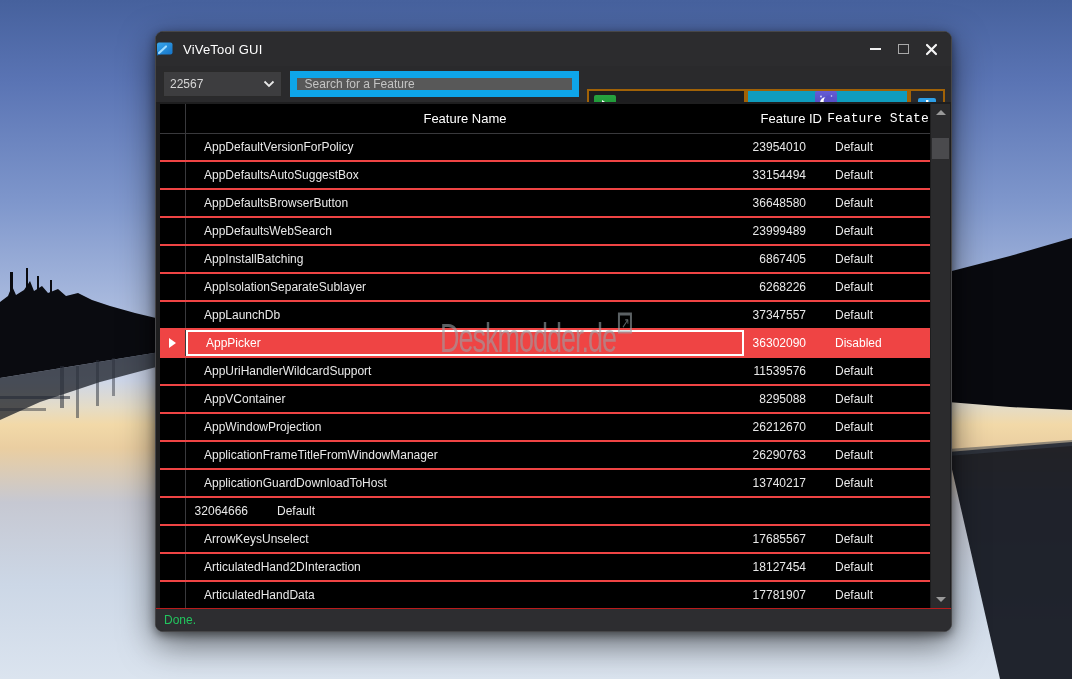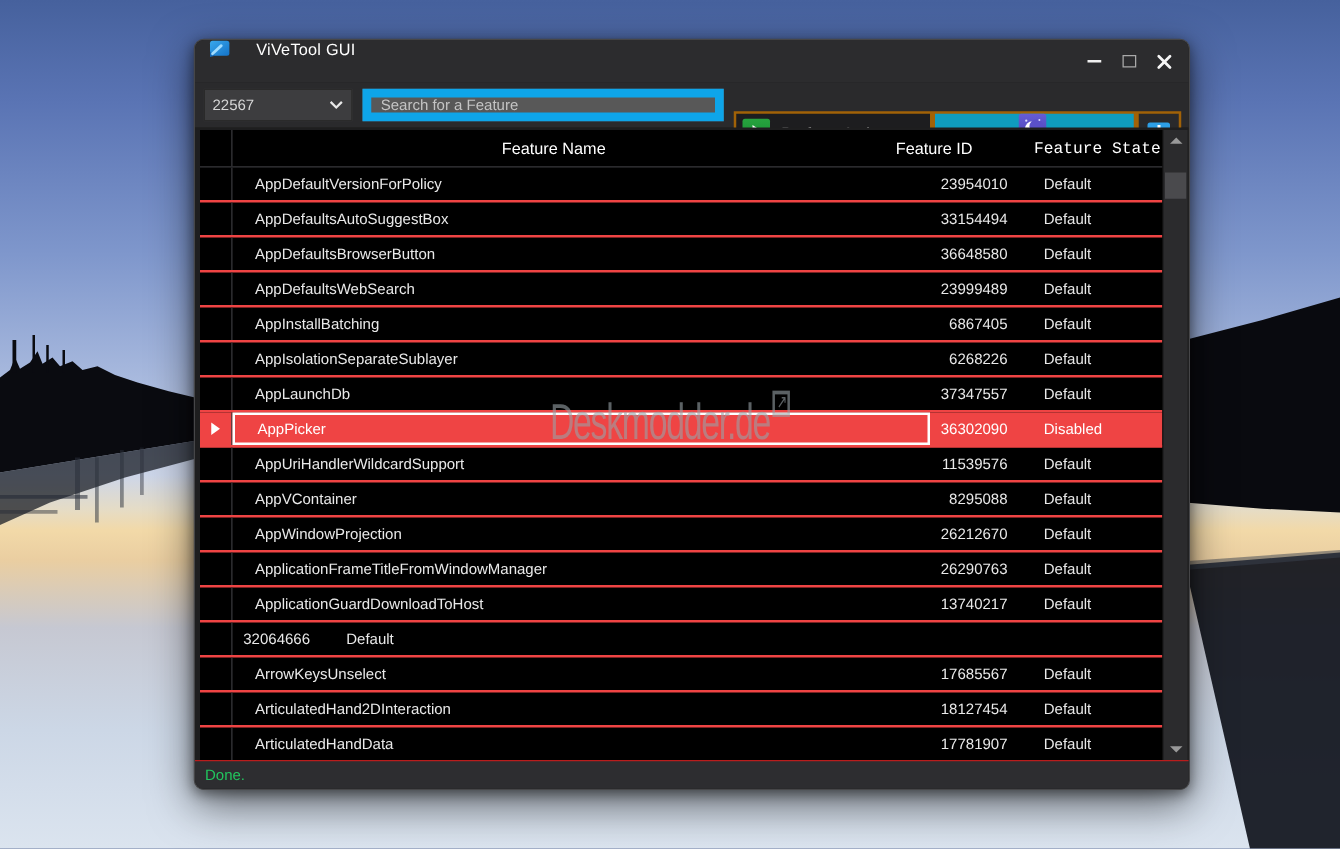--- a/index.html
+++ b/index.html
@@ -7,21 +7,21 @@
   .desktop { position:relative; width:1072px; height:679px; background:#46619d; }
   .desktop > svg.bg { position:absolute; inset:0; }
 
   
   .window {
     position:absolute; left:155px; top:31px; width:797px; height:601px;
     background:#1e1e1f; border:1px solid #464648; border-radius:8px;
     box-shadow:0 12px 34px rgba(0,0,0,.55), 0 3px 10px rgba(0,0,0,.45);
     display:flex; flex-direction:column; overflow:hidden; z-index:1;
   }
-  .titlebar { height:34px; background:#2c2c2e; display:flex; align-items:flex-start; padding-left:11px; flex:0 0 auto;gap:11px; }
+  .titlebar { height:34px; background:#2c2c2e; display:flex; align-items:center; flex:0 0 auto; }
   .titlebar .app-icon { width:17px; height:14px; margin-right:10px; flex:0 0 auto; }
   .title-text { color:#ffffff; font-size:13px; letter-spacing:.2px; }
   .win-btns { margin-left:auto; display:flex; align-items:center; height:100%; padding-right:6px; }
   .win-btn { width:28px; height:28px; display:flex; align-items:center; justify-content:center; cursor:default; }
   .glyph-min { width:11px; height:2px; background:#f0f0f0; }
   .glyph-max { width:11px; height:10px; border:1.5px solid #a9a9a9; }
 
   
   .toolbar { height:36px; background:#2a2a2c; display:flex; align-items:center; padding:0 6px 0 7px; flex:0 0 auto; gap:8px; }
   .combo {
@@ -39,21 +39,21 @@
   .play-tri { width:0; height:0; border-left:9px solid #ffffff; border-top:6px solid transparent; border-bottom:6px solid transparent; margin-left:2px; }
   .btn-theme { width:159px; color:#ffffff; font-size:13px; padding:0 8px 0 5px;flex-direction:column; }
   .btn-theme .lbl { flex:1; text-align:center; }
   .btn-info { width:32px; justify-content:center; background:#29292b; }
 
   .chev { width:12px; height:8px; }
 
   
   .content { flex:1 1 auto; min-height:0; display:flex; background:#1e1e1f; padding:2px 1px 0 4px; }
   .grid { flex:1; background:#000000; display:flex; flex-direction:column; overflow:hidden; }
-  .thead { height:30px; display:flex; align-items:center; color:#ffffff; font-size:13px; border-bottom:1px solid #39393c; flex:0 0 auto;gap:44px; }
+  .thead { height:30px; display:flex; align-items:center; color:#ffffff; font-size:13px; border-bottom:1px solid #39393c; flex:0 0 auto; }
   .rows { flex:1; overflow:hidden; }
   .trow { height:28px; display:flex; align-items:center; color:#e9e9e9; font-size:12px; border-bottom:2px solid #ef4444; }
   .c-rowhead { width:26px; align-self:stretch; border-right:1px solid #39393c; display:flex; align-items:center; justify-content:center; flex:0 0 auto; }
   .c-name { flex:1; align-self:stretch; display:flex; align-items:center; padding-left:18px; min-width:0; white-space:nowrap; overflow:hidden; }
   .c-id { width:82px; text-align:right; padding-right:20px; flex:0 0 auto; }
   .c-state { width:104px; text-align:left; padding-left:9px; flex:0 0 auto; }
   .thead .c-name { justify-content:center; padding-left:0; }
   .thead .c-id { padding-right:4px; }
   .thead .c-state { text-align:center; padding-left:0;font-family:Liberation Mono, monospace; }
   .trow.selected { background:#ef4444; color:#ffffff; }

